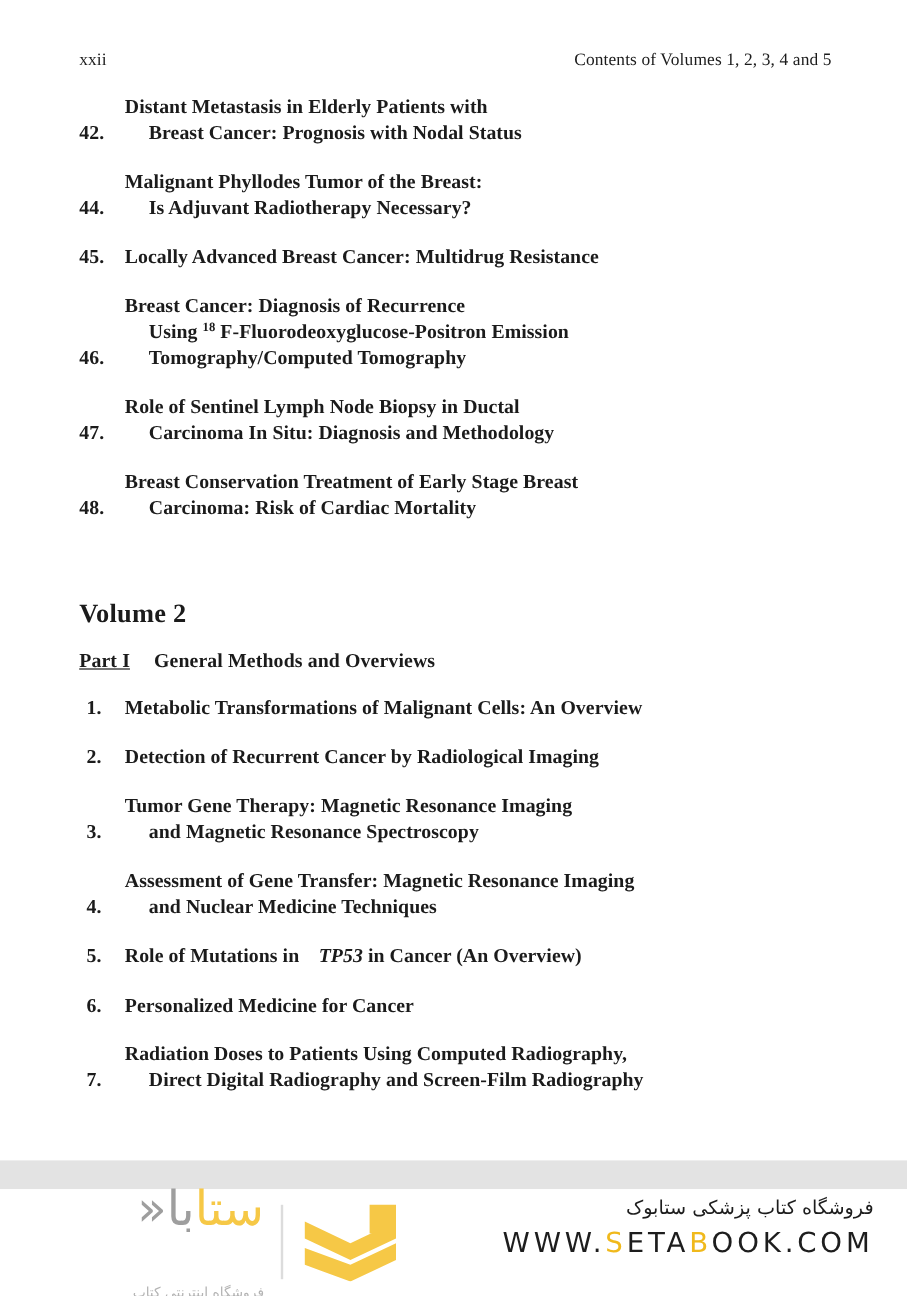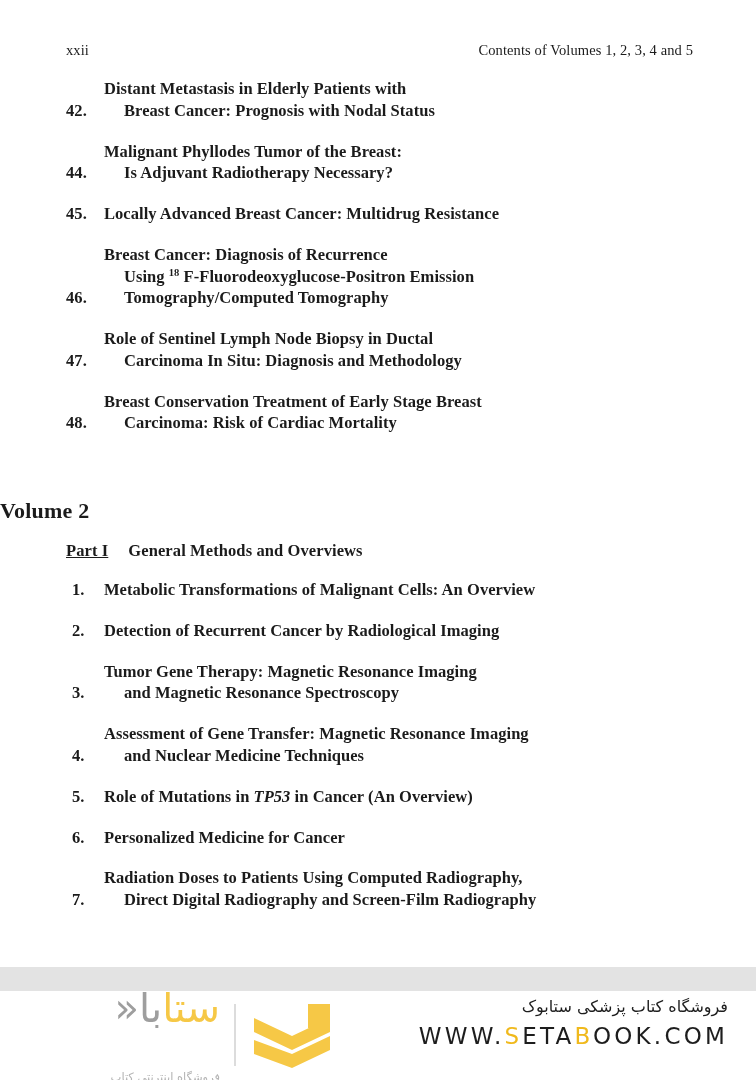--- a/index.html
+++ b/index.html
@@ -73,23 +73,24 @@
   }
   .entry .title .cont {
     display: block;
     padding-left: 20px;
   }
   .entry .title sup {
     font-size: 0.64em;
     vertical-align: super;
     line-height: 0;
   }
-  .entry .title i { font-style: italic; }
+  .entry .title i { font-style: italic; margin-left: 12px; }
 
   .vol-head {
+    padding-left: 66px;
     font-weight: bold;
     font-size: 22px;
     letter-spacing: 0.2px;
     margin: 0;
   }
   .part-head {
     padding-left: 66px;
     font-weight: bold;
     font-size: 16.5px;
     letter-spacing: 0.1px;

